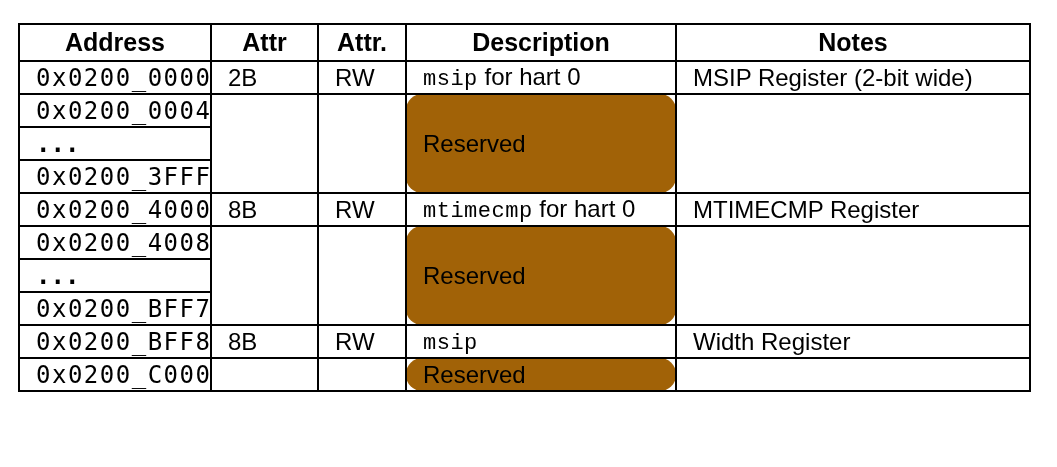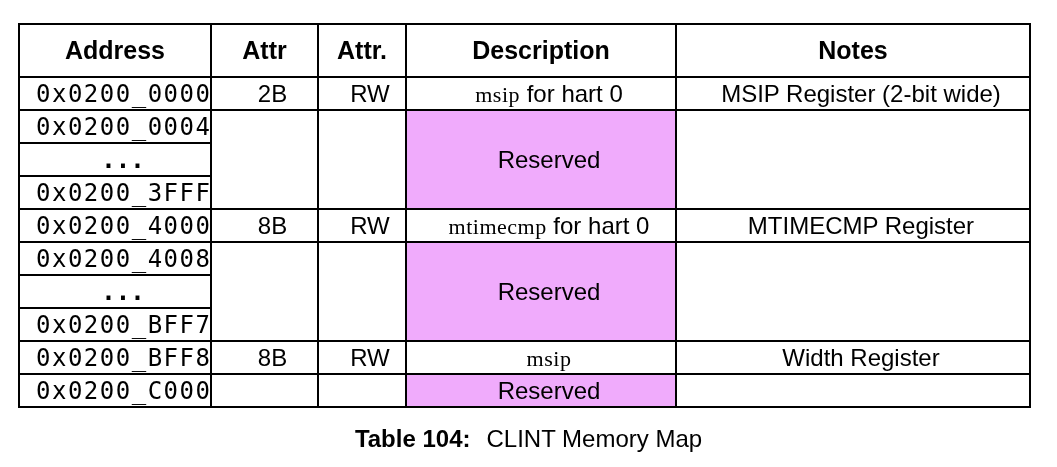--- a/index.html
+++ b/index.html
@@ -29,53 +29,54 @@
     overflow: hidden;
     white-space: nowrap;
     color: #000000;
   }
   table.memmap th {
     height: 35px;
     font-size: 25px;
     font-weight: bold;
     text-align: center;
     vertical-align: middle;
-    padding: 8px;
+    padding: 0;
   }
   table.memmap td {
     height: 31px;
     font-size: 24px;
     vertical-align: middle;
     padding: 0 0 0 16px;
-    text-align: center;
+    text-align: left;
   }
   td.addr {
     font-family: "DejaVu Sans Mono", monospace;
     font-size: 22px;
     letter-spacing: 1.5px;
     text-align: center;
     padding: 0;
   }
   td.dots {
     font-family: "DejaVu Sans Mono", monospace;
     font-size: 22px;
     font-weight: bold;
     text-align: center;
     padding: 0;
   }
   .mono {
-    font-family: Liberation Serif, serif;
+    font-family: Liberation Mono, monospace;
     font-size: 22px;
     letter-spacing: 0.5px;
   }
   td.reserved {
-    background: #f0abfc;
+    background: #a16207;
     vertical-align: top;
     padding-top: 3px;
     line-height: 29px;
+    border-radius: 16px;
   }
   td.span-empty {
     vertical-align: top;
   }
   .caption {
     position: absolute;
     left: 0;
     top: 425px;
     width: 1057px;
     text-align: center;
@@ -166,17 +167,14 @@
       <tr>
         <td class="addr">0x0200_C000</td>
         <td></td>
         <td></td>
         <td class="reserved">Reserved</td>
         <td></td>
       </tr>
     </tbody>
   </table>
 
-  <div class="caption">
-    <span class="cap-label">Table 104:</span><span>CLINT Memory Map</span>
-  </div>
 
 </div>
 
 </body></html>

